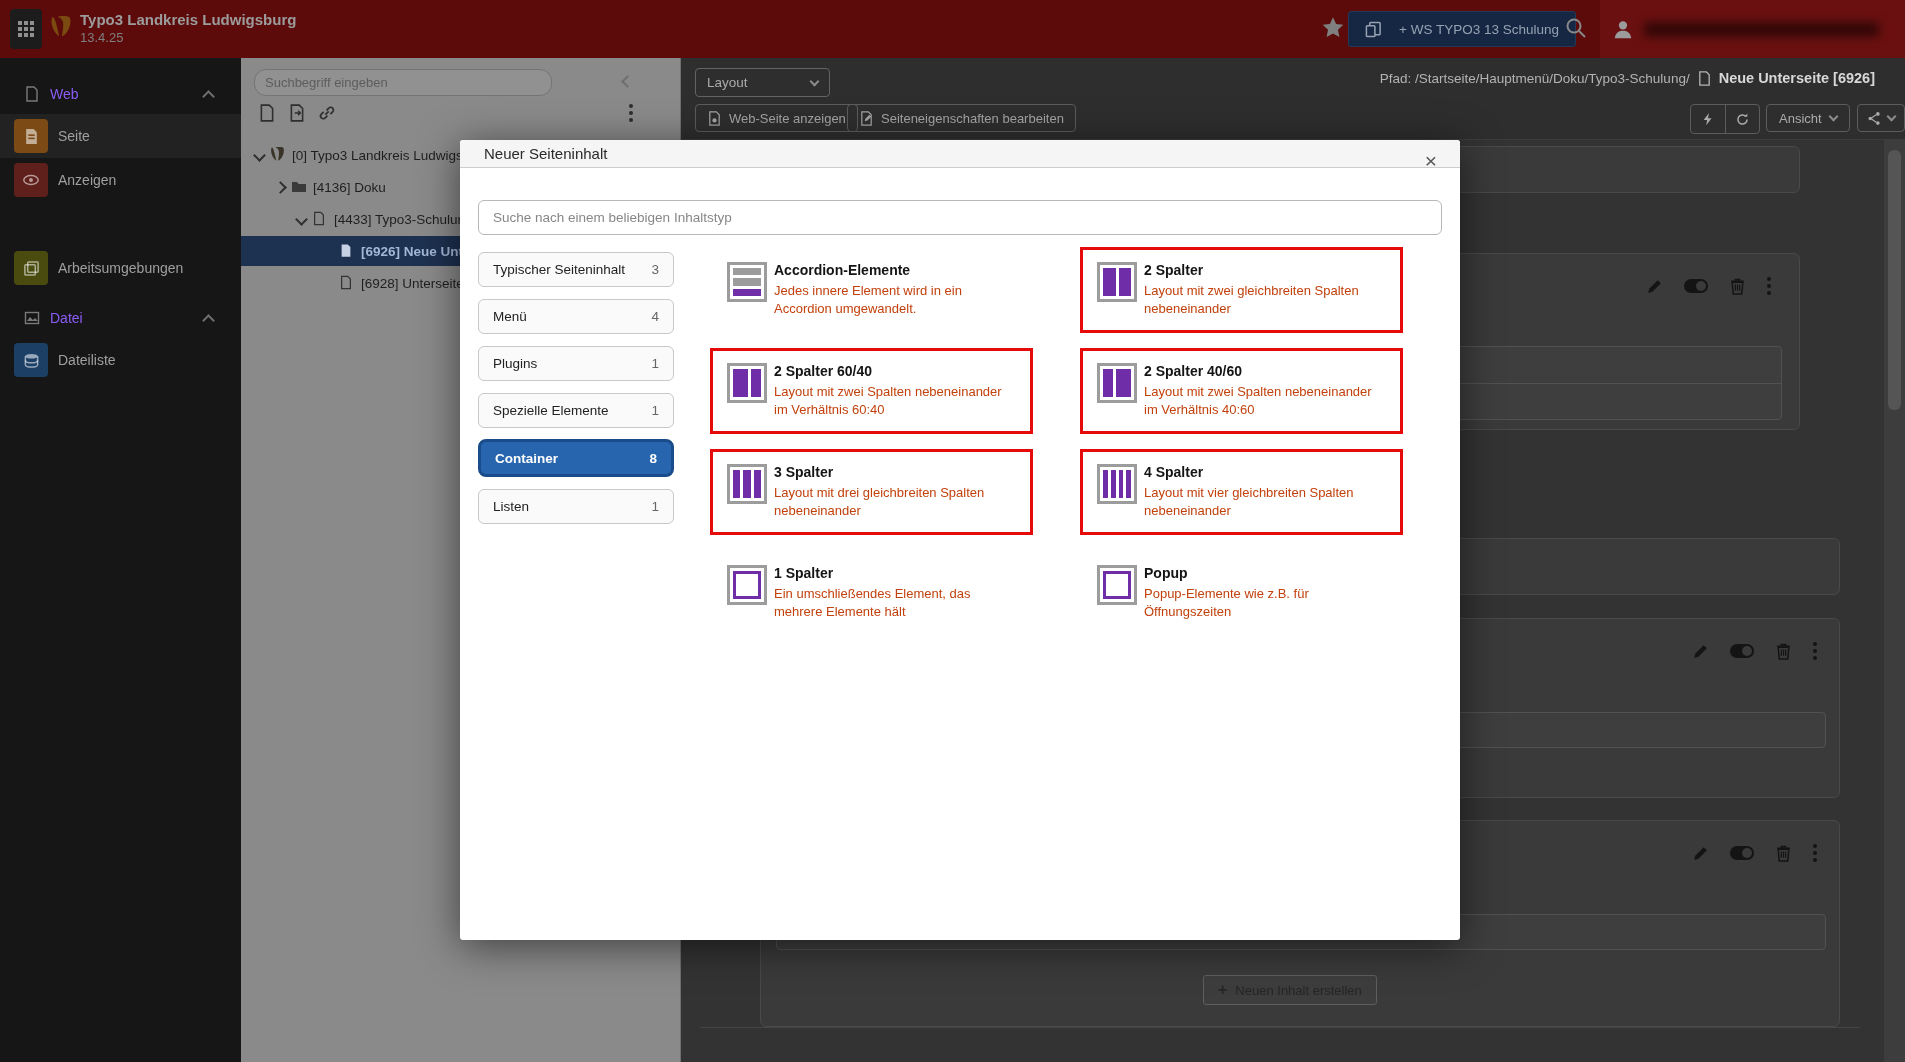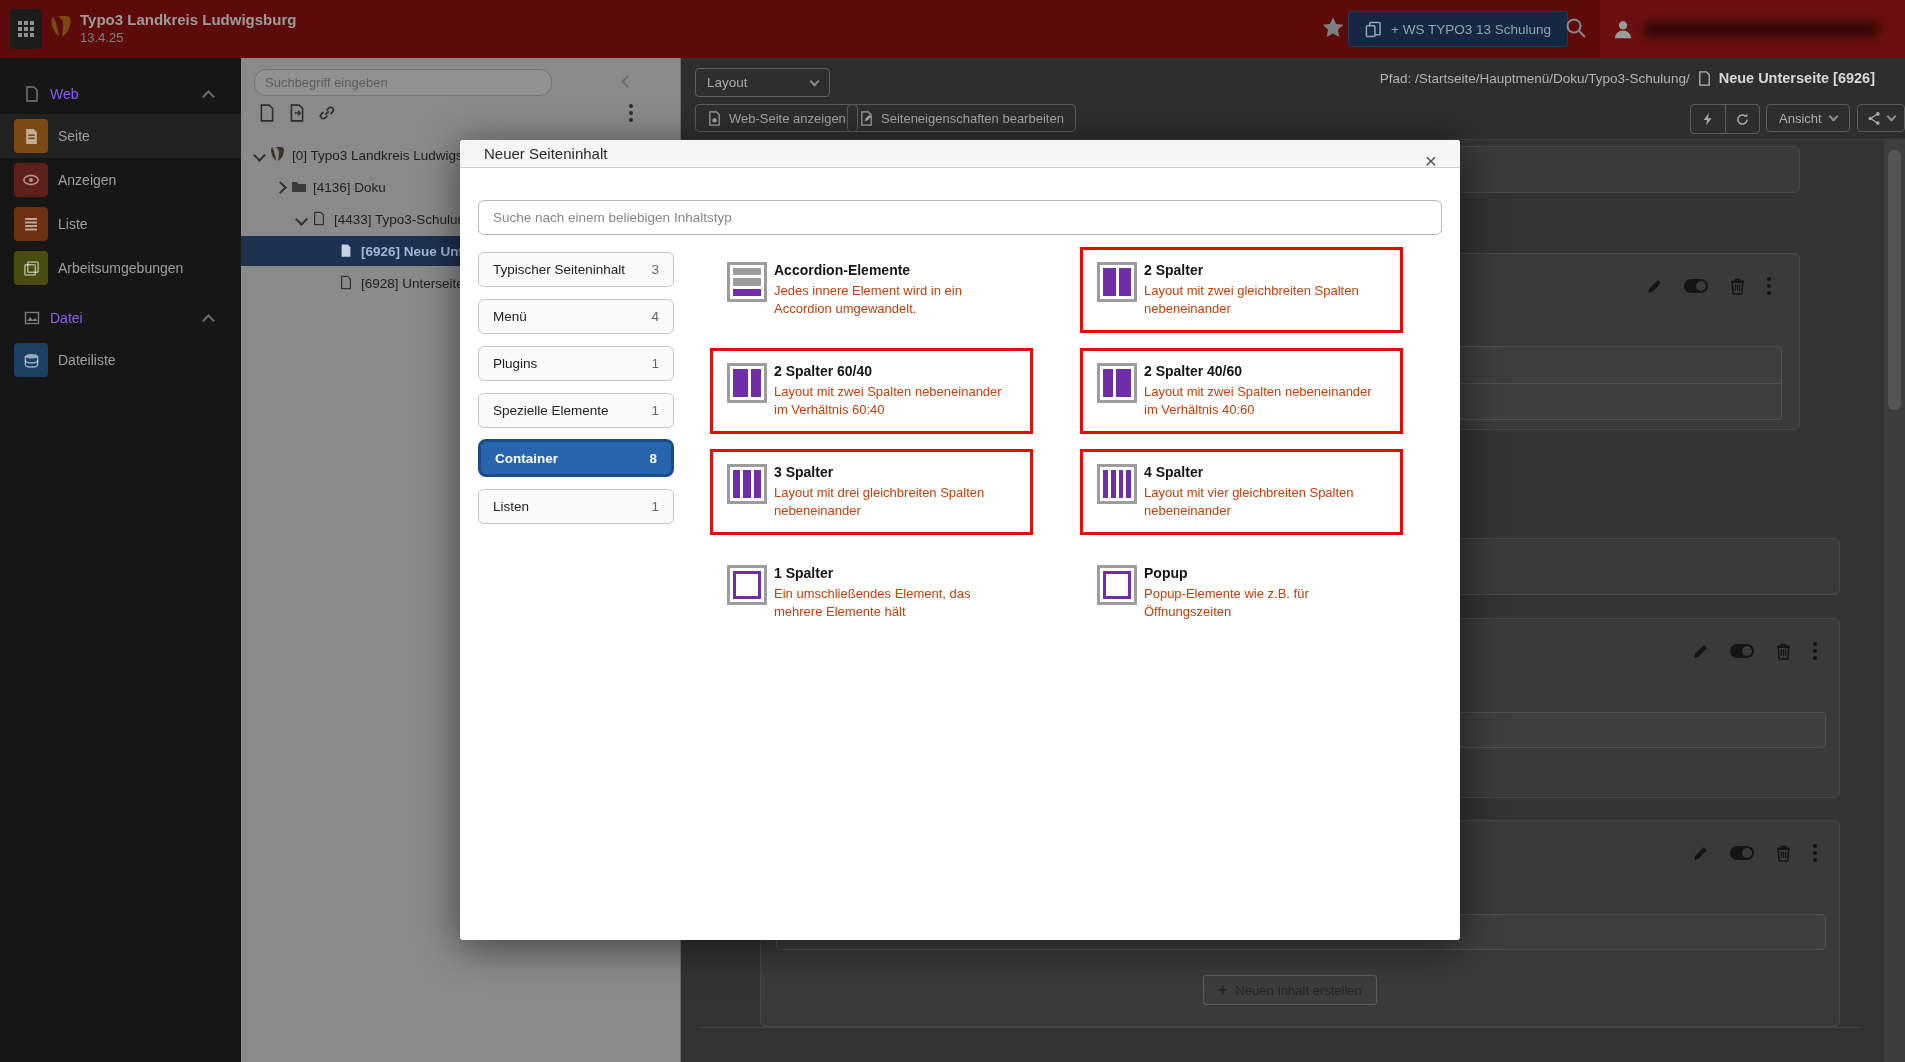--- a/index.html
+++ b/index.html
@@ -11,21 +11,21 @@
   
   #topbar{left:0;top:0;width:1905px;height:58px;background:#5c0a0a;}
   #module-toggle{left:10px;top:9px;width:32px;height:40px;background:#1c1c1c;border-radius:4px;
     display:flex;align-items:center;justify-content:center;}
   .grid9{display:grid;grid-template-columns:repeat(3,4px);grid-template-rows:repeat(3,4px);gap:2px;}
   .grid9 i{background:#8f8f8f;display:block;}
   #t3-logo{left:50px;top:15px;width:22px;height:26px;}
   #site-title{left:80px;top:11px;font-size:15px;font-weight:bold;color:#9c9c9c;}
   #site-version{left:80px;top:30px;font-size:13px;color:#7f7f7f;}
   #star-btn{left:1320px;top:15px;width:26px;height:26px;color:#7f7f7f;}
-  #ws-btn{left:1348px;top:11px;height:36px;padding:0 16px;display:flex;align-items:center;gap:9px;
+  #ws-btn{left:1348px;top:11px;height:36px;padding:0 16px;display:flex;align-items:center;gap:17px;
     background:#152742;border:1px solid #23395a;border-radius:3px;color:#96a2b2;font-size:13.5px;}
   #topbar-search{left:1564px;top:16px;width:24px;height:24px;color:#8a8a8a;}
   #user-area{left:1600px;top:0;width:305px;height:58px;background:#6b1010;display:flex;align-items:center;gap:10px;padding-left:12px;}
   #avatar{width:22px;height:22px;color:#9c9c9c;flex-shrink:0;}
   #user-redacted{width:235px;height:15px;background:#330707;border-radius:3px;filter:blur(5px);}
 
   
   #sidebar{left:0;top:58px;width:241px;height:1004px;background:#161616;}
   .sb-header{position:absolute;left:0;width:241px;height:28px;display:flex;align-items:center;color:#8b5cf6;font-size:14px;}
   .sb-header .hicon{width:16px;height:16px;margin-left:24px;margin-right:10px;color:#7a7a7a;}
@@ -202,31 +202,20 @@
     </div>
     <div class="sb-item" style="top:100px;">
       <span class="tile" style="background:#5f1f1b;">
         <svg viewBox="0 0 20 20" width="18" height="18">
             <ellipse cx="10" cy="10" rx="8" ry="5" fill="none" stroke="currentColor" stroke-width="1.6"></ellipse>
             <circle cx="10" cy="10" r="2.2" fill="currentColor"></circle>
           </svg>
       </span>
       <span>Anzeigen</span>
     </div>
-    <div class="sb-item" style="top:144px;">
-      <span class="tile" style="background:#6e3212;">
-        <svg viewBox="0 0 16 16" width="16" height="16">
-            <rect x="2" y="2" width="12" height="2" fill="currentColor"></rect>
-            <rect x="2" y="5.5" width="12" height="2" fill="currentColor"></rect>
-            <rect x="2" y="9" width="12" height="2" fill="currentColor"></rect>
-            <rect x="2" y="12.5" width="12" height="2" fill="currentColor"></rect>
-          </svg>
-      </span>
-      <span>Liste</span>
-    </div>
     <div class="sb-item" style="top:188px;">
       <span class="tile" style="background:#4a4c0f;">
         <svg viewBox="0 0 18 18" width="17" height="17">
             <rect x="5" y="2" width="11" height="11" rx="1" fill="none" stroke="currentColor" stroke-width="1.6"></rect>
             <rect x="2" y="5" width="11" height="11" rx="1" fill="none" stroke="currentColor" stroke-width="1.6"></rect>
           </svg>
       </span>
       <span>Arbeitsumgebungen</span>
     </div>
     <div class="sb-header" style="top:246px;">

